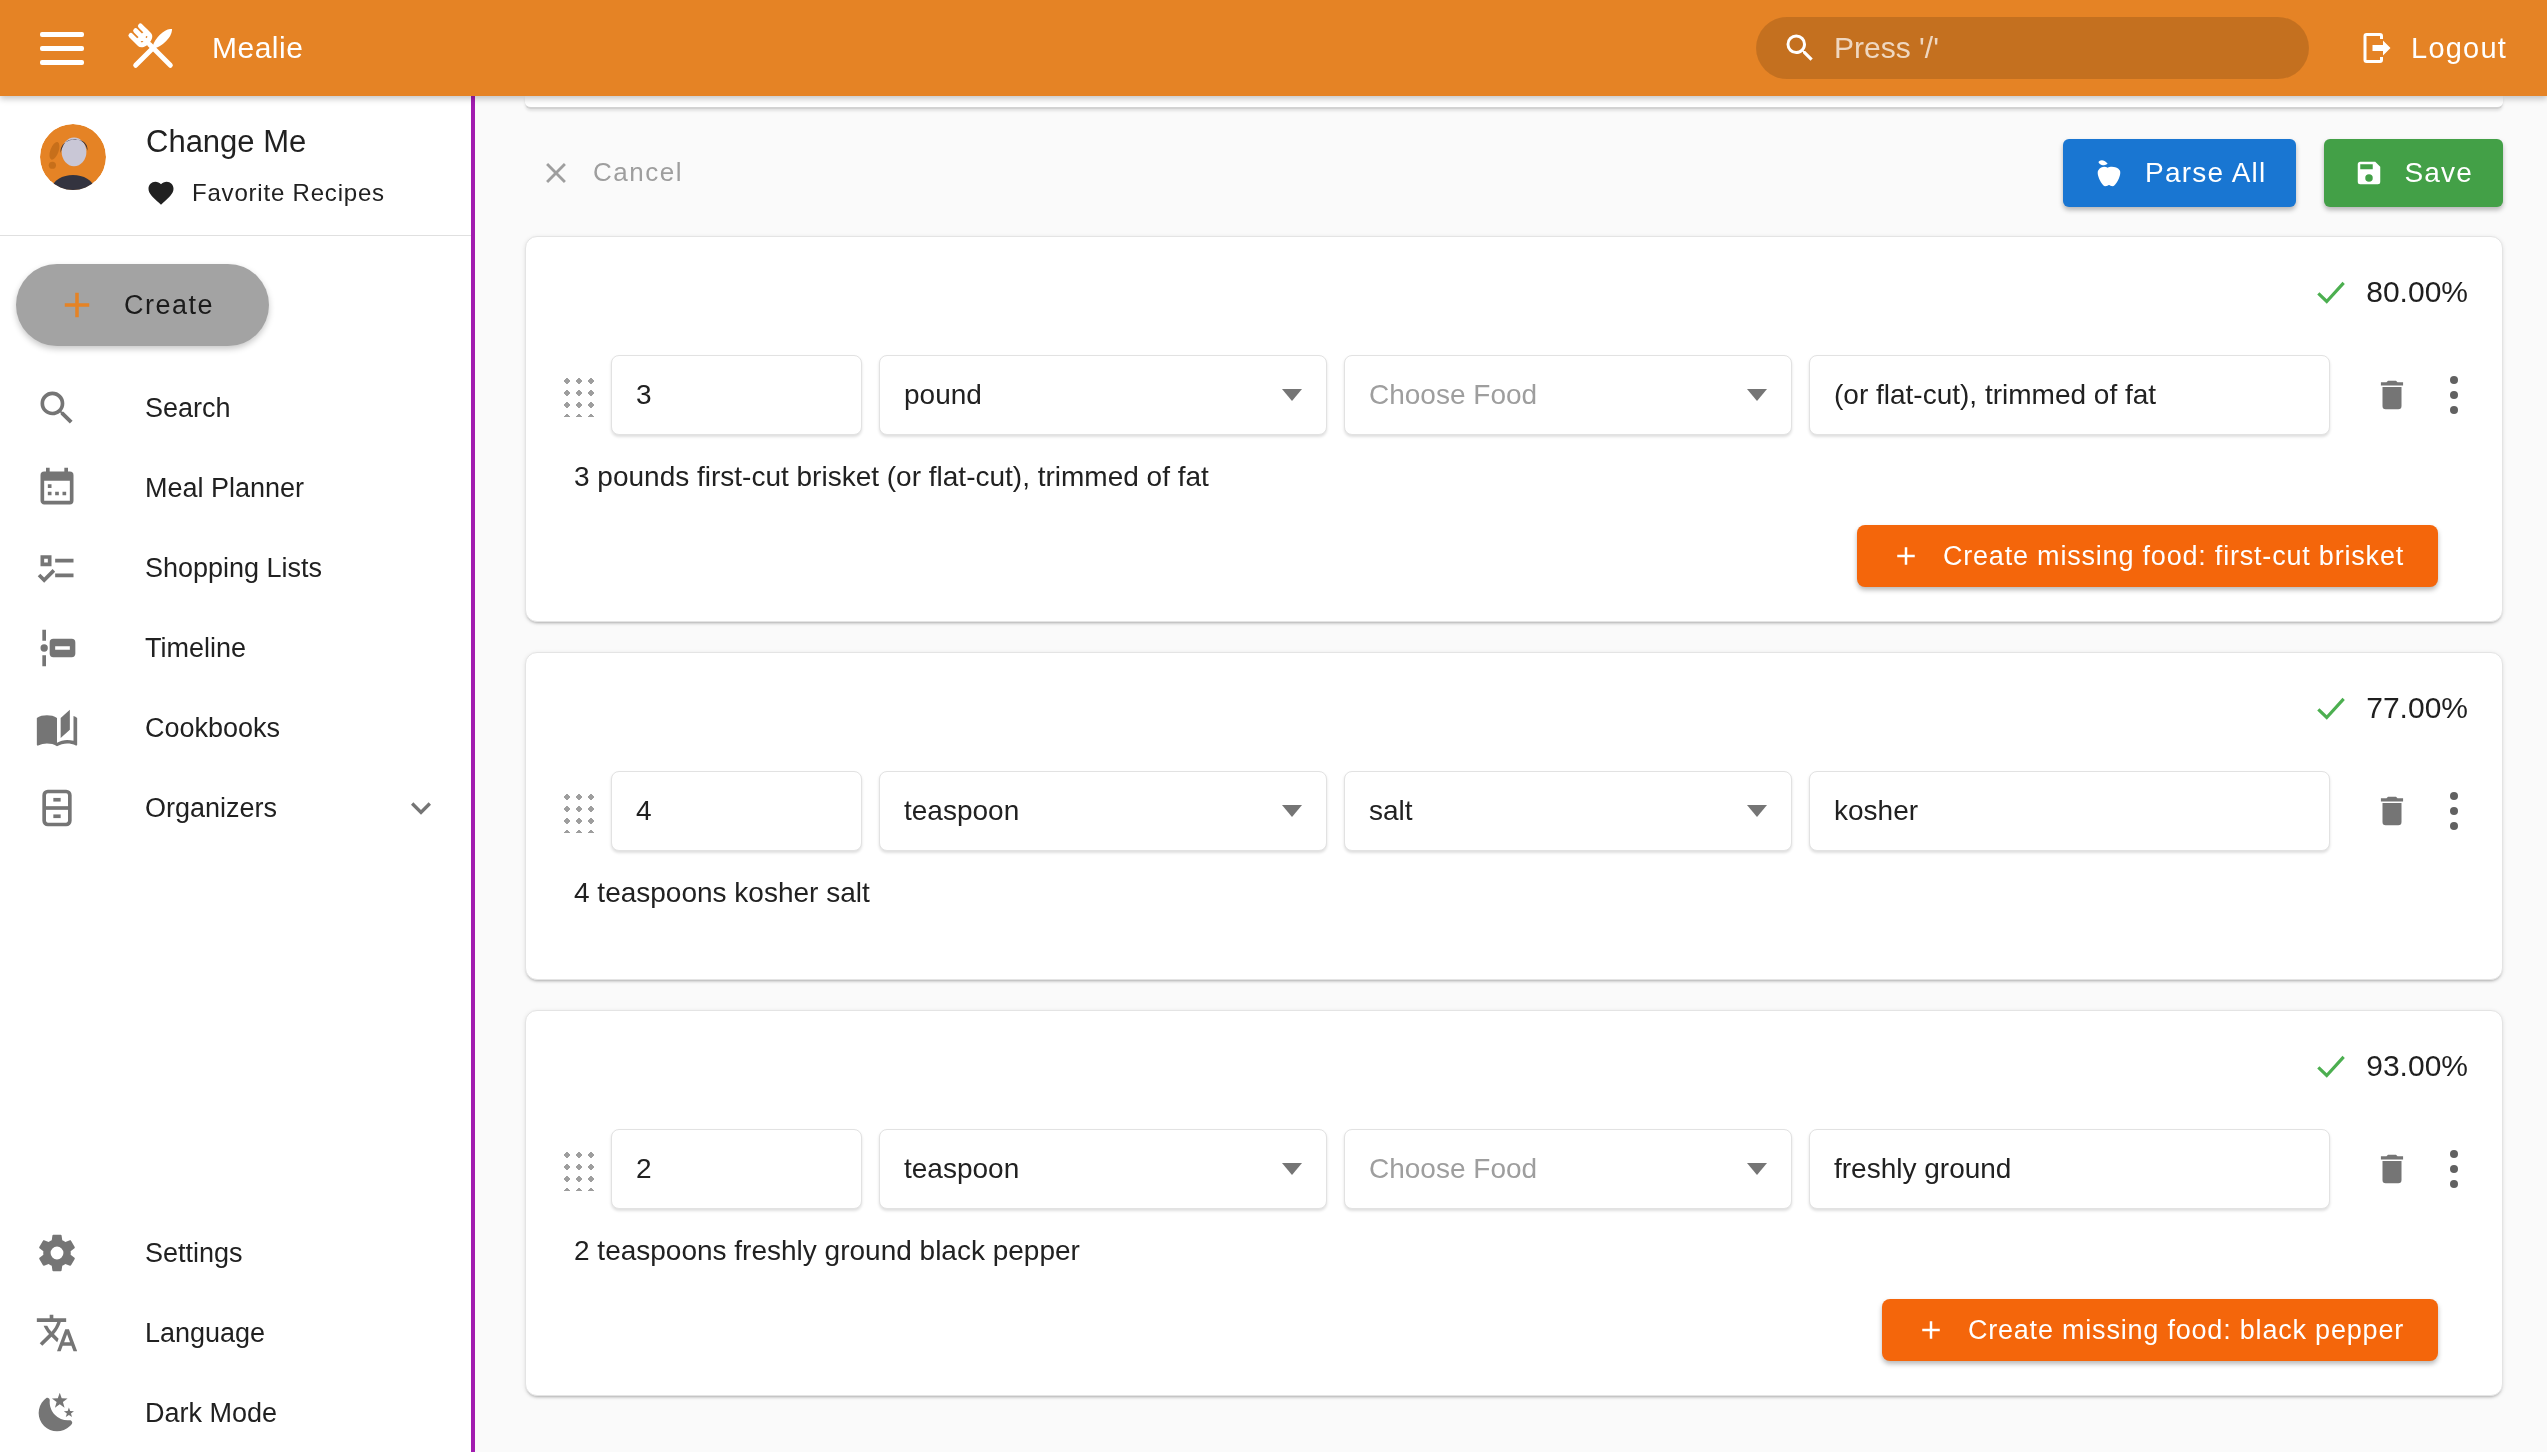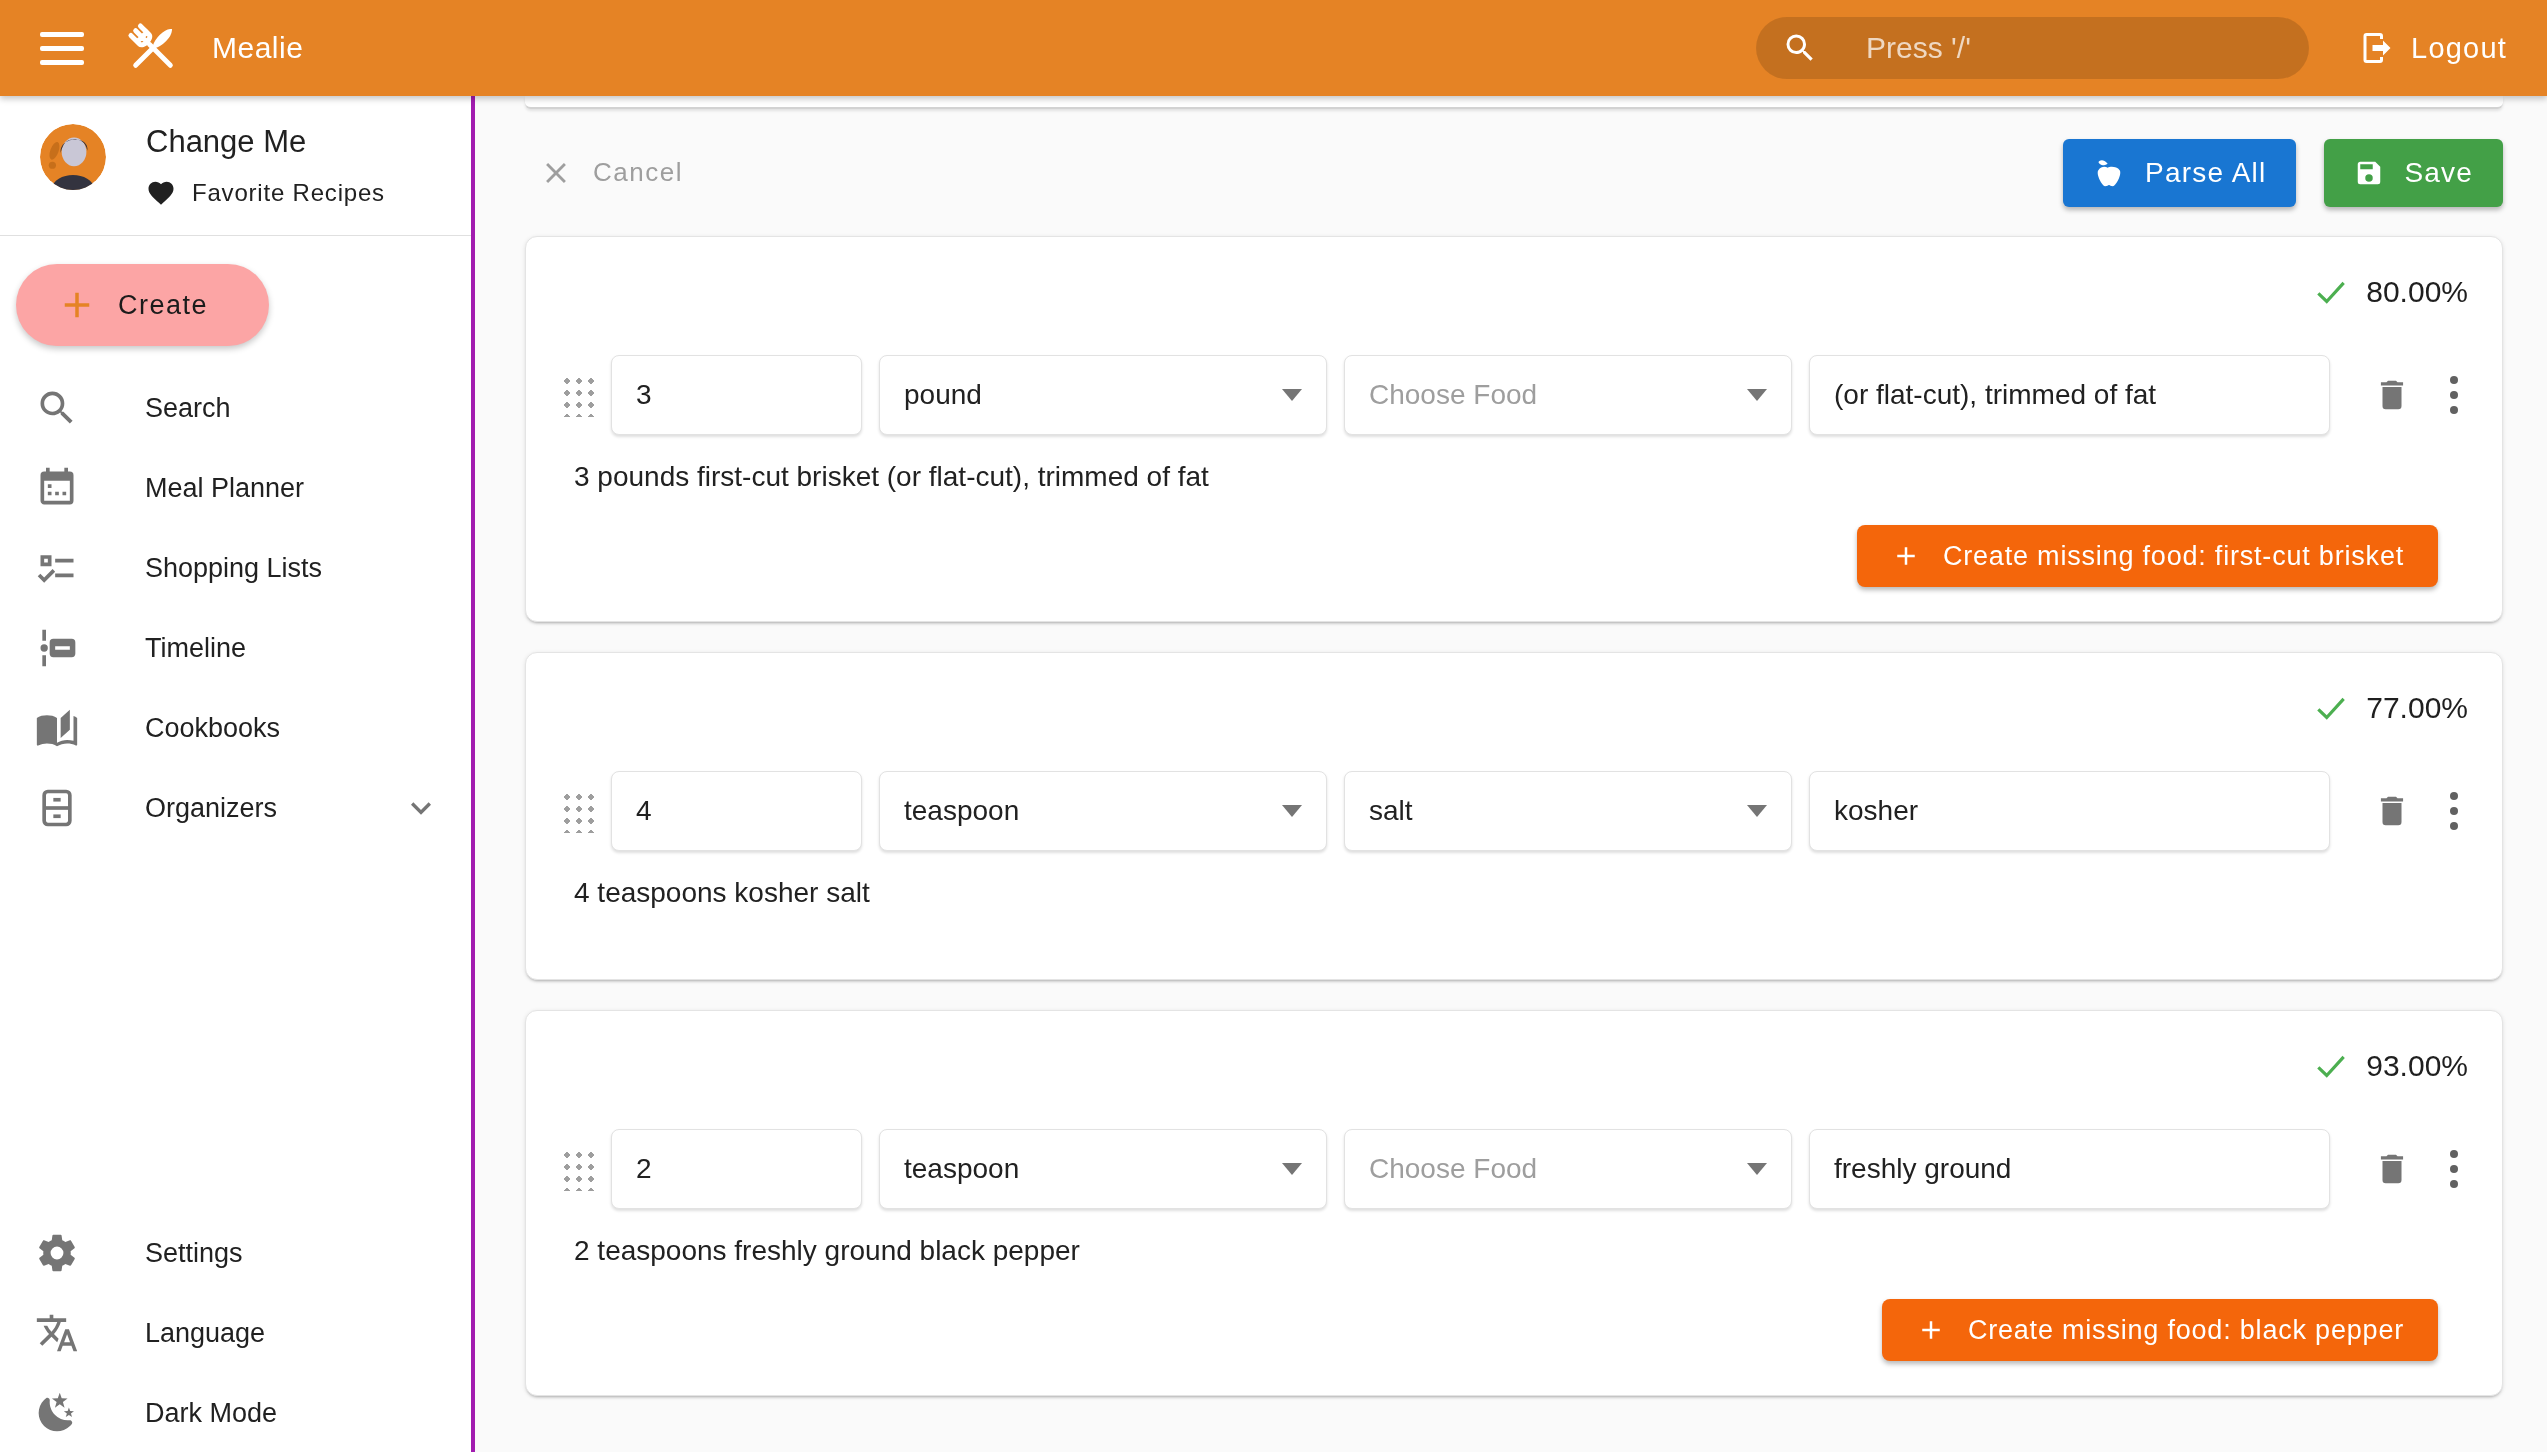--- a/index.html
+++ b/index.html
@@ -16,42 +16,42 @@
     padding: 0 30px; box-shadow: 0 3px 6px rgba(0,0,0,0.22); z-index: 10;
   }
   .hamburger { width: 64px; height: 64px; display: flex; flex-direction: column;
     justify-content: center; align-items: center; gap: 9px; cursor: pointer; }
   .hamburger i { display: block; width: 44px; height: 5px; background: #fff; border-radius: 2px; }
   .logo { margin-left: 28px; }
   .app-title { color: #fff; font-size: 30px; font-weight: 500; margin-left: 28px; letter-spacing: 0.5px; }
   .appbar-spacer { flex: 1; }
   .search-pill {
     width: 553px; height: 62px; border-radius: 31px; background: rgba(0,0,0,0.14);
-    display: flex; align-items: center; padding: 0 26px; margin-right: 50px; gap: 32px;
+    display: flex; align-items: center; padding: 0 26px; margin-right: 50px;
   }
   .search-pill .placeholder-text { color: rgba(255,255,255,0.72); font-size: 30px; margin-left: 16px; }
   .logout-btn { display: flex; align-items: center; gap: 16px; color: #fff;
     font-size: 29px; font-weight: 500; letter-spacing: 1.2px; margin-right: 10px; cursor: pointer; }
 
   
   .sidebar {
     position: absolute; top: 96px; left: 0; bottom: 0; width: 475px;
     background: #fff; border-right: 4px solid #a21caf;
   }
   .user-section { padding: 28px 0 0 40px; height: 139px; }
   .user-row { display: flex; }
   .user-text { margin-left: 40px; }
   .user-name { font-size: 31px; color: #212121; }
   .fav-row { display: flex; align-items: center; gap: 16px; margin-top: 18px; }
   .fav-label { font-size: 24px; font-weight: 500; letter-spacing: 0.8px; color: #212121; }
   .sidebar-divider { border-top: 1px solid #e0e0e0; }
   .create-btn {
     margin: 28px 0 0 16px; width: 253px; height: 82px; border-radius: 41px;
-    background: #fca5a5; box-shadow: 0 3px 6px rgba(0,0,0,0.22);
-    display: flex; align-items: center; padding-left: 40px; gap: 20px; cursor: pointer;
+    background: #a3a3a3; box-shadow: 0 3px 6px rgba(0,0,0,0.22);
+    display: flex; align-items: center; padding-left: 40px; gap: 26px; cursor: pointer;
   }
   .create-label { font-size: 27px; font-weight: 500; letter-spacing: 1.5px; color: #1b1b1b; }
   .nav-list { margin-top: 22px; }
   .nav-item { height: 80px; display: flex; align-items: center; padding: 0 30px 0 34px; cursor: pointer; }
   .nav-item .nav-icon { width: 46px; display: flex; justify-content: center; }
   .nav-label { font-size: 27px; color: #212121; margin-left: 65px; flex: 1; }
   .nav-bottom { position: absolute; bottom: 0; left: 0; right: 0; }
 
   
   .main { position: absolute; top: 96px; left: 475px; right: 0; bottom: 0;

